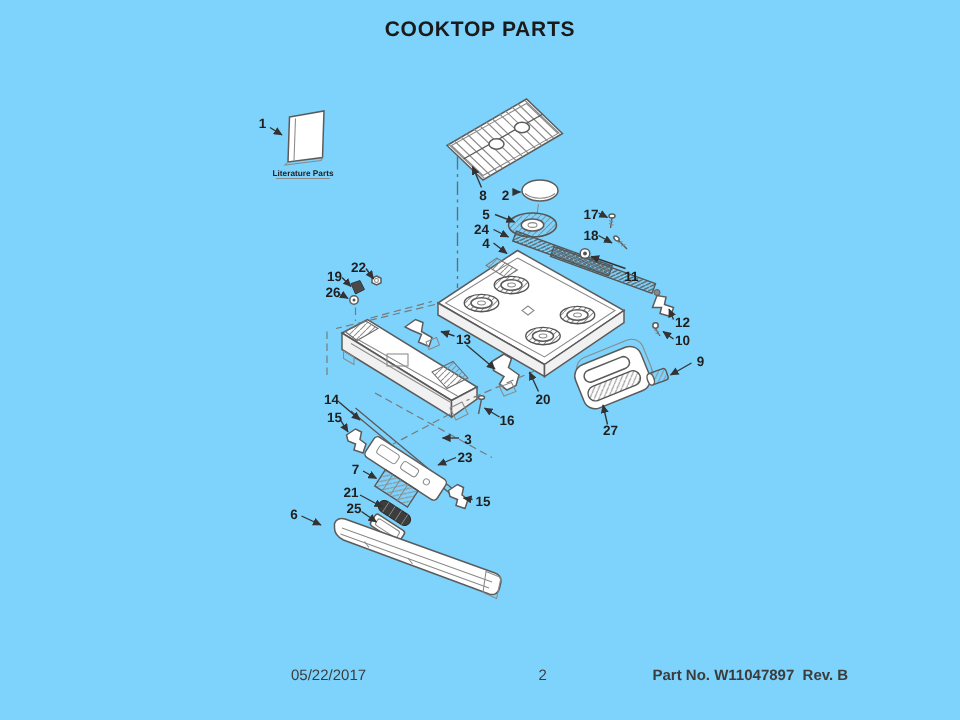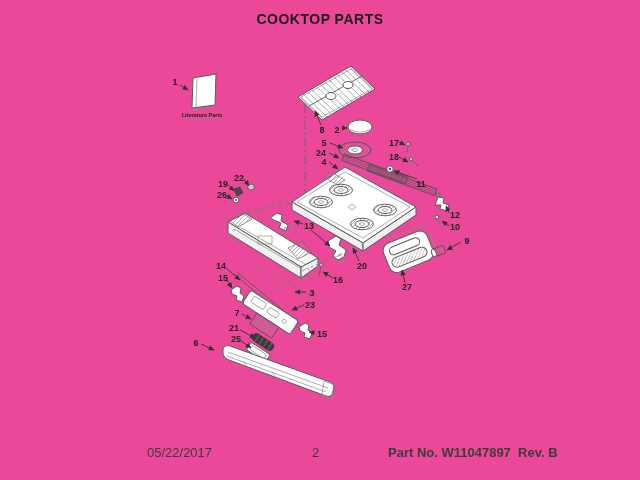--- a/index.html
+++ b/index.html
@@ -1,20 +1,20 @@
 <!DOCTYPE html>
 <html><head>
 <meta charset="utf-8">
 <style>
   html,body{margin:0;padding:0;background:#ffffff;}
-  #page{position:relative;width:640px;height:480px;background:#ec4899;overflow:hidden;
+  #page{position:relative;width:640px;height:480px;background:#7dd3fc;overflow:hidden;
         font-family:"Liberation Sans", sans-serif;}
   #title{position:absolute;top:11px;left:0;width:640px;text-align:center;
          font-size:14px;font-weight:bold;letter-spacing:0.5px;color:#1a1a1a;}
-  .foot{position:absolute;top:445px;font-size:13px;color:#3c3c3c;white-space:pre;}
+  .foot{position:absolute;top:445px;font-size:10px;color:#3c3c3c;white-space:pre;margin-left:47px;}
   #f-date{left:147px;}
   #f-page{left:312px;}
   #f-part{left:388px;font-weight:bold;}
   svg{position:absolute;left:0;top:0;}
   .outline{fill:#fff;stroke:#5b5b5b;stroke-width:1;}
   .shade{fill:#f1f1f1;stroke:#5b5b5b;stroke-width:1;}
   .thin{fill:none;stroke:#8a8a8a;stroke-width:0.7;}
   .med{fill:none;stroke:#5b5b5b;stroke-width:0.9;}
   .leader{fill:none;stroke:#333;stroke-width:0.9;marker-end:url(#ah);}
   .dash{fill:none;stroke:#7a7a7a;stroke-width:0.8;stroke-dasharray:5 3;}

